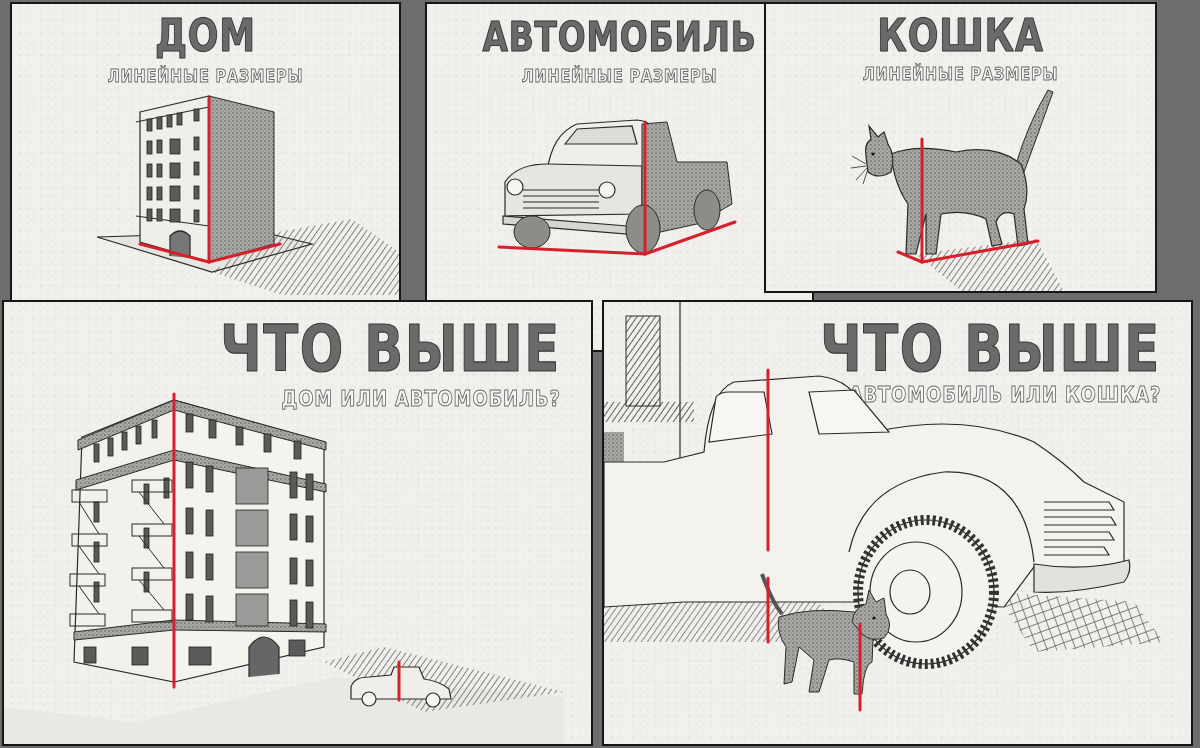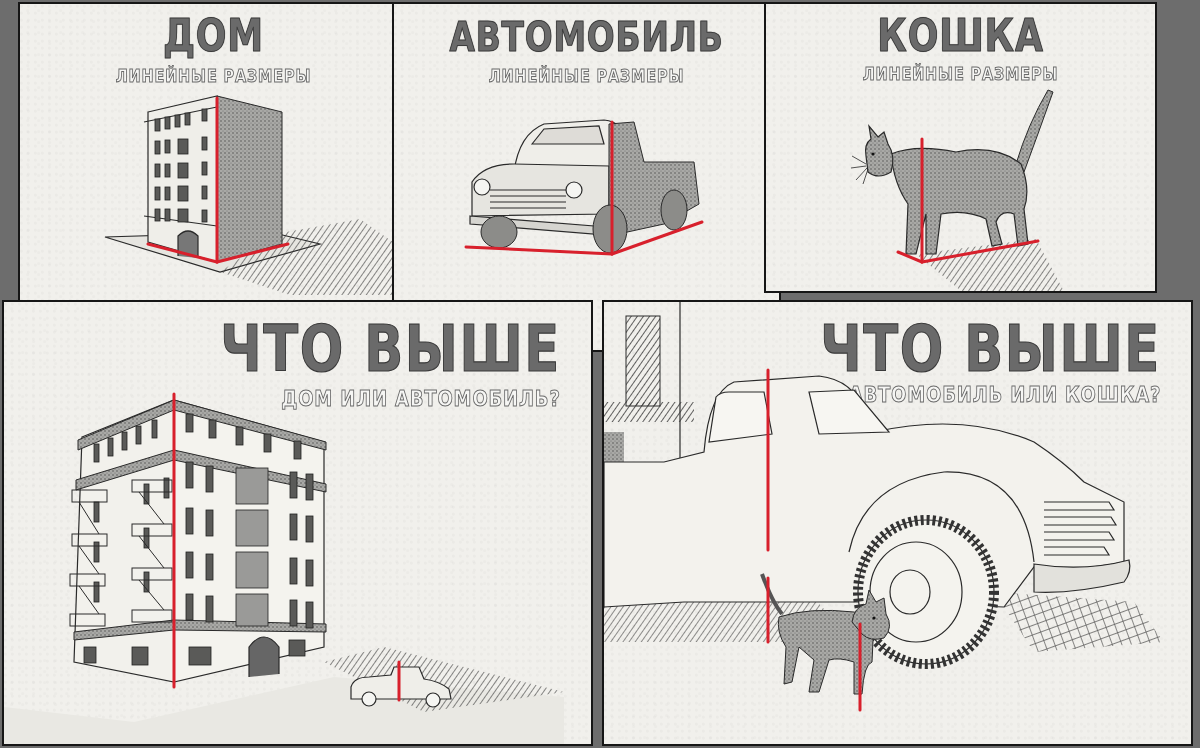--- a/index.html
+++ b/index.html
@@ -66,21 +66,21 @@
       <path d="M0 0 H9 M0 0 V9" stroke="#333" stroke-width="1.4" fill="none"></path>
     </pattern>
     <pattern id="stipple" width="4" height="4" patternUnits="userSpaceOnUse">
       <rect width="4" height="4" fill="#a9a9a6"></rect>
       <circle cx="1" cy="1" r="0.7" fill="#444"></circle>
       <circle cx="3" cy="3" r="0.5" fill="#666"></circle>
     </pattern>
   </defs>
 </svg>
 
-<div class="panel" style="left:18px; top:2px; width:391px; height:360px;">
+<div class="panel" style="left:10px; top:2px; width:391px; height:360px;">
   <div class="title" style="top:6px; font-size:44px;">ДОМ</div>
   <div class="subtitle" style="top:62px; font-size:17px;">ЛИНЕЙНЫЕ РАЗМЕРЫ</div>
   <svg class="art" width="391" height="291">
 
     <polygon points="85,233 200,268 300,240 250,228" class="sk" style="fill:#e6e5e0"></polygon>
 
     <polygon class="shadow" points="255,230 340,215 390,250 390,291 270,291 200,268"></polygon>
 
     <polygon class="skd" points="197,92 262,108 262,240 197,258" style="fill:url(#stipple)"></polygon>
 
@@ -113,21 +113,21 @@
         <rect x="182" y="206" width="5" height="12"></rect>
     </g>
     <path class="sk" d="M158 252 V232 Q168 222 178 232 V254" style="fill:#777"></path>
 
     <line class="red" x1="197" y1="94" x2="197" y2="258"></line>
     <line class="red" x1="128" y1="240" x2="197" y2="258"></line>
     <line class="red" x1="197" y1="258" x2="268" y2="240"></line>
   </svg>
 </div>
 
-<div class="panel" style="left:392px; top:2px; width:389px; height:350px;">
+<div class="panel" style="left:425px; top:2px; width:389px; height:350px;">
   <div class="title" style="top:10px; font-size:40px;">АВТОМОБИЛЬ</div>
   <div class="subtitle" style="top:62px; font-size:17px;">ЛИНЕЙНЫЕ РАЗМЕРЫ</div>
   <svg class="art" width="389" height="291">
 
     <path class="sk" style="fill:#efeee9" d="M120 168 Q125 130 150 120 L210 116 Q230 118 235 140 L235 200 L120 205 Z"></path>
     <path class="sk" style="fill:#dedcd7" d="M138 140 L150 125 L205 122 L210 140 Z"></path>
 
     <path class="sk" style="fill:#e6e5e0" d="M78 178 Q90 160 120 160 L215 162 L215 210 L78 212 Z"></path>
 
     <g class="sk">

